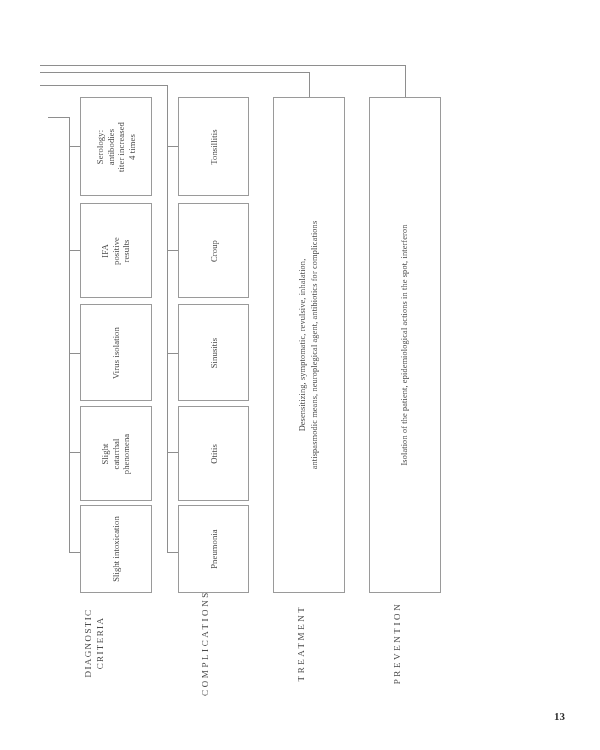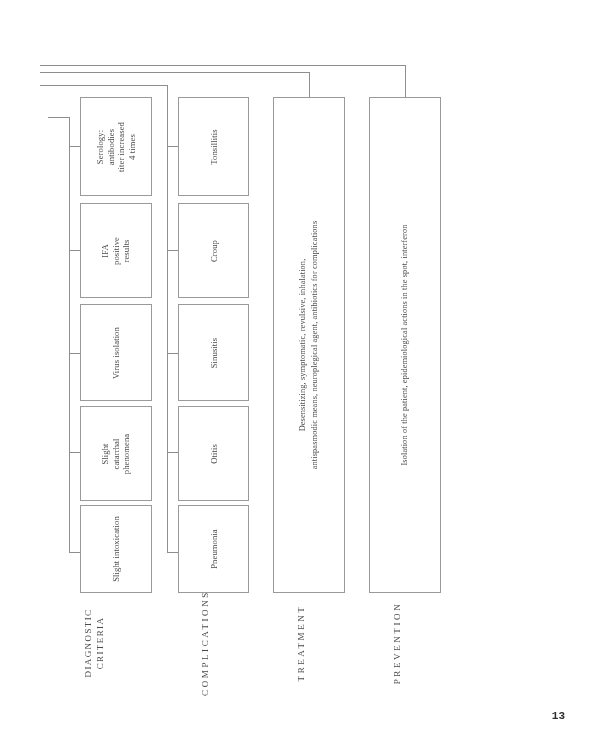--- a/index.html
+++ b/index.html
@@ -53,21 +53,21 @@
     color:#4a4a4a;
   }
   .caption.spaced{letter-spacing:2.6px;}
 
   #page-number{
     position:absolute;
     right:35px;bottom:28px;
     font-size:11px;
     font-weight:bold;
     color:#2e2e2e;
-    font-family:Liberation Mono, monospace;
+    font-family:Liberation Serif, serif;
   }
 </style>
 </head>
 <body>
 
 <div id="sheet">
 
   <div class="ln h" style="left:40px;top:65px;width:366px;"></div>
   <div class="ln v" style="left:405px;top:65px;height:32px;"></div>
 

